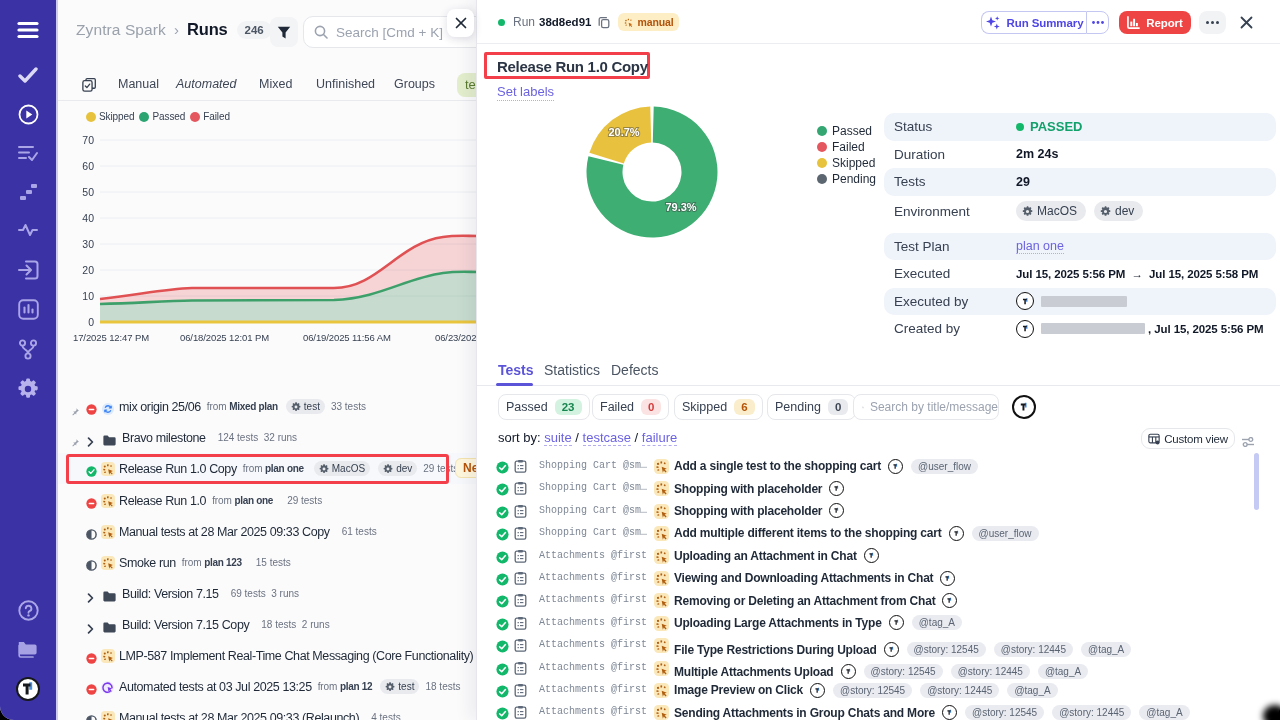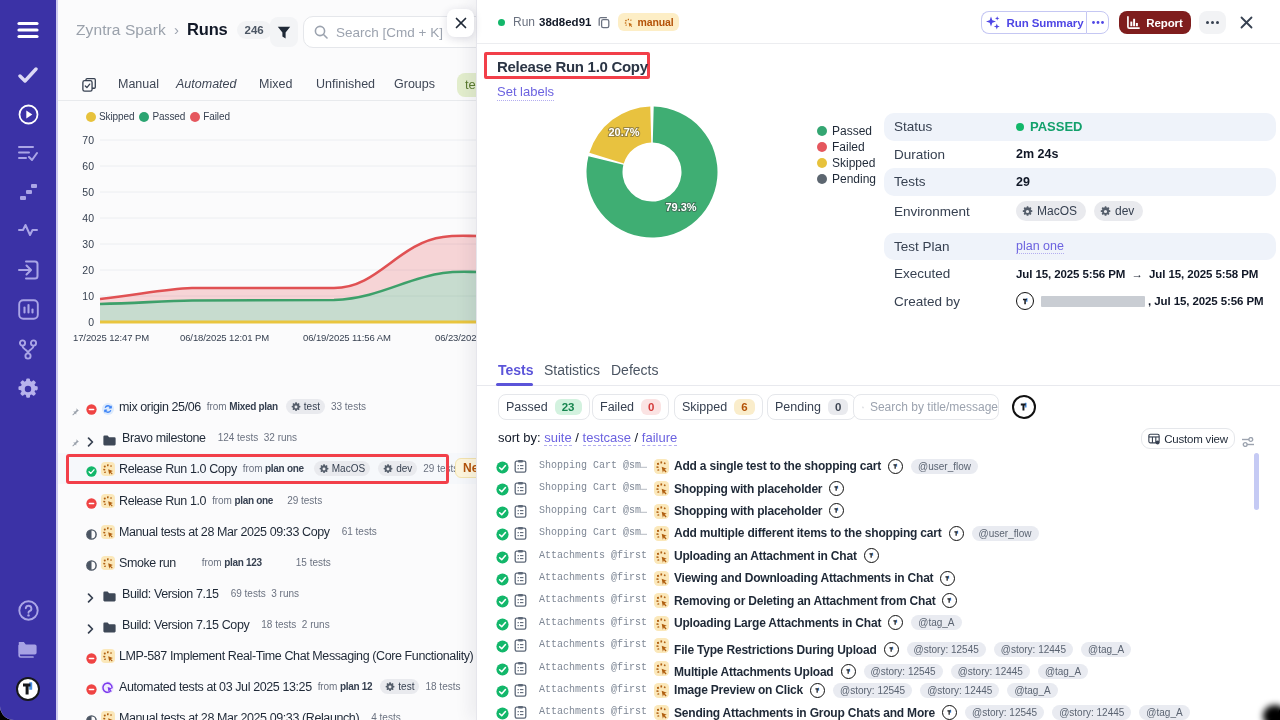--- a/index.html
+++ b/index.html
@@ -43,21 +43,21 @@
 .drawer { position:absolute; left:476px; top:0; width:804px; height:720px; background:#fff; border-left:1px solid #e6e6ec; box-shadow:-6px 0 16px rgba(30,30,60,0.07); }
 .closefloat { position:absolute; left:447px; top:9px; width:27px; height:28px; background:#fff; border-radius:8px; box-shadow:0 2px 8px rgba(40,40,80,0.16); display:flex; align-items:center; justify-content:center; font-size:14px; color:#111; }
 .dheader { position:absolute; left:0; top:0; width:804px; height:44px; border-bottom:1px solid #ecedf0; }
 .runid { position:absolute; left:21px; top:13px; font-size:12px; color:#6b7280; display:flex; align-items:center; }
 .runid .dot { width:7px; height:7px; background:#12b76a; border-radius:50%; margin-right:8px; }
 .runid b { color:#111827; margin-left:4px; font-weight:700; font-size:11.5px; }
 .manualpill { background:#fdeec6; border-radius:6px; color:#b45309; font-weight:700; font-size:10.5px; padding:3px 5px 3px 5px; display:flex; align-items:center; letter-spacing:-0.1px; }
 .btn { position:absolute; display:flex; align-items:center; justify-content:center; border-radius:8px; font-size:11.5px; font-weight:700; letter-spacing:-0.1px; }
 .btn-summary { left:504px; top:11px; width:105px; height:23px; border:1px solid #c5c7f3; color:#4f46e5; background:#fff; border-radius:8px 0 0 8px; border-right:none; }
 .btn-summary-dots { left:609px; top:11px; width:23px; height:23px; border:1px solid #c5c7f3; color:#4f46e5; background:#fff; border-radius:0 8px 8px 0; }
-.btn-report { left:642px; top:11px; width:72px; height:23px; background:#7f1d1d; color:#fff; }
+.btn-report { left:642px; top:11px; width:72px; height:23px; background:#ef4444; color:#fff; }
 .btn-gray { left:722px; top:11px; width:27px; height:23px; background:#f2f3f5; color:#374151; }
 .dclose { position:absolute; left:763px; top:15px; color:#374151; }
 .dtitle { position:absolute; left:20px; top:58px; font-size:15px; font-weight:700; color:#2b3545; letter-spacing:-0.3px; }
 .titlebox { position:absolute; left:7px; top:52px; width:166px; height:27px; border:3px solid #f23f49; border-radius:2px; }
 .setlabels { position:absolute; left:20px; top:84px; font-size:13px; color:#6c63e0; border-bottom:1px dotted #b3adf0; padding-bottom:1px; }
 
 .donut { position:absolute; left:105px; top:102px; }
 .dlegend { position:absolute; left:340px; top:123px; font-size:12px; color:#1f2937; }
 .dlegend div { height:16px; display:flex; align-items:center; }
 .dlegend span { width:10px; height:10px; border-radius:50%; margin-right:5px; }
@@ -380,21 +380,21 @@
               <rect width="16" height="16" rx="4.5" fill="#fbe8ba"></rect>
               <g fill="#b05f10">
                 <path d="M8.2 8.2 L13.6 10.4 L11.3 11.3 L13.4 13.4 L12.4 14.4 L10.4 12.3 L9.4 14.6 Z"></path>
                 <rect x="3.2" y="4.2" width="2.1" height="2.1" rx="0.4" transform="rotate(-15 4 5)"></rect>
                 <rect x="6.9" y="2.5" width="1.8" height="2.3" rx="0.4" transform="rotate(8 7.8 3.6)"></rect>
                 <rect x="10.5" y="3.6" width="1.9" height="1.9" rx="0.9" transform="rotate(20 11.4 4.5)"></rect>
                 <rect x="2.6" y="7.8" width="2.3" height="1.8" rx="0.4" transform="rotate(10 3.7 8.7)"></rect>
                 <rect x="3.6" y="11" width="2" height="1.5" rx="0.4" transform="rotate(-12 4.6 11.7)"></rect>
               </g>
             </svg></span>
-        <span style="position:absolute;left:61px;top:0;height:31px;display:flex;align-items:center;gap:20px;">
+        <span style="position:absolute;left:61px;top:0;height:31px;display:flex;align-items:center;">
             <span class="rtitle" style="margin-left:0;">Smoke run</span>
             <span class="rfrom">from <b>plan 123</b></span>
             <span class="rtests" style="margin-left:14px;">15 tests</span>
           </span>
       </div>
       <div class="rrow" style="top:188px;">
         <span style="position:absolute;left:29px;top:10.5px;"><svg width="7" height="10" viewBox="0 0 8 13">
               <path d="M1.5 1.5 L6.5 6.5 L1.5 11.5" stroke="#374151" stroke-width="2.2" fill="none" stroke-linecap="round" stroke-linejoin="round"></path>
             </svg></span>
         <span style="position:absolute;left:45px;top:10px;"><svg width="13" height="11" viewBox="0 0 17 14">
@@ -582,20 +582,32 @@
       <div class="irow alt">
           <span class="ilabel">Test Plan</span>
           <span class="ival">
             <span class="planlink">plan one</span>
           </span>
         </div>
       <div class="irow">
           <span class="ilabel">Executed</span>
           <span class="ival" style="font-size:11.5px;letter-spacing:-0.1px;">Jul 15, 2025 5:56 PM&nbsp; →&nbsp; Jul 15, 2025 5:58 PM</span>
         </div>
+      <div class="irow alt">
+          <span class="ilabel">Executed by</span>
+          <span class="ival">
+            <span class="avatarT">
+              <svg width="11" height="11" viewBox="0 0 24 24">
+                <rect x="13.2" y="4.8" width="3.2" height="8" fill="#4a90e2" rx="0.5"></rect>
+                <path d="M6.5 6 H14.8 V9.4 H12.7 V18 H9.4 V9.4 H6.5 Z" fill="#17181c"></path>
+              </svg>
+            </span>
+            <span class="blur1" style="width:86px;"></span>
+          </span>
+        </div>
       <div class="irow">
           <span class="ilabel">Created by</span>
           <span class="ival">
             <span class="avatarT">
               <svg width="11" height="11" viewBox="0 0 24 24">
                 <rect x="13.2" y="4.8" width="3.2" height="8" fill="#4a90e2" rx="0.5"></rect>
                 <path d="M6.5 6 H14.8 V9.4 H12.7 V18 H9.4 V9.4 H6.5 Z" fill="#17181c"></path>
               </svg>
             </span>
             <span class="blur1" style="width:104px;"></span>
@@ -922,21 +934,21 @@
               <g fill="#b05f10">
                 <path d="M8.2 8.2 L13.6 10.4 L11.3 11.3 L13.4 13.4 L12.4 14.4 L10.4 12.3 L9.4 14.6 Z"></path>
                 <rect x="3.2" y="4.2" width="2.1" height="2.1" rx="0.4" transform="rotate(-15 4 5)"></rect>
                 <rect x="6.9" y="2.5" width="1.8" height="2.3" rx="0.4" transform="rotate(8 7.8 3.6)"></rect>
                 <rect x="10.5" y="3.6" width="1.9" height="1.9" rx="0.9" transform="rotate(20 11.4 4.5)"></rect>
                 <rect x="2.6" y="7.8" width="2.3" height="1.8" rx="0.4" transform="rotate(10 3.7 8.7)"></rect>
                 <rect x="3.6" y="11" width="2" height="1.5" rx="0.4" transform="rotate(-12 4.6 11.7)"></rect>
               </g>
             </svg></span>
         <span style="position:absolute;left:197px;top:0;height:22.4px;display:flex;align-items:center;">
-            <span class="ttl" style="margin-left:0;">Uploading Large Attachments in Chat</span>
+            <span class="ttl" style="margin-left:0;">Uploading Large Attachments in Type</span>
             <span class="av">
               <svg width="9" height="9" viewBox="0 0 24 24">
                 <rect x="13.2" y="4.8" width="3.2" height="8" fill="#4a90e2" rx="0.5"></rect>
                 <path d="M6.5 6 H14.8 V9.4 H12.7 V18 H9.4 V9.4 H6.5 Z" fill="#17181c"></path>
               </svg>
             </span>
             <span class="ttag">@tag_A</span>
           </span>
       </div>
       <div class="trow" style="top:179.2px;">

